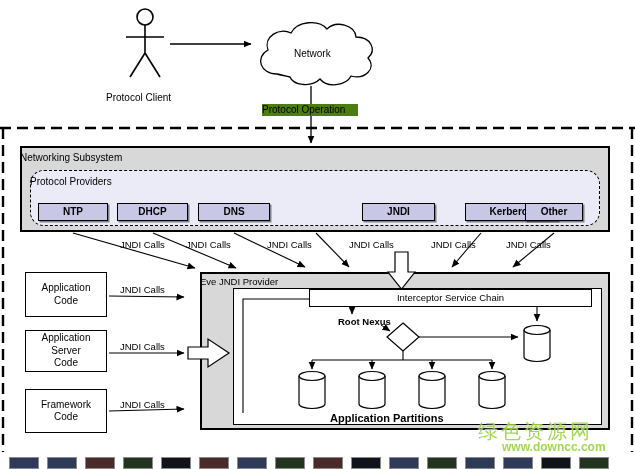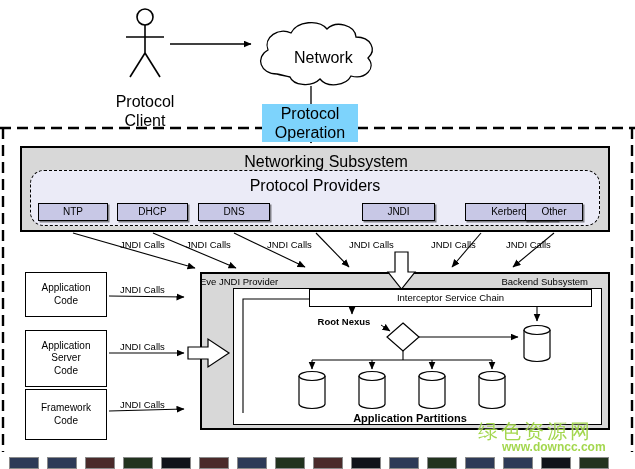--- a/index.html
+++ b/index.html
@@ -1,26 +1,26 @@
 <!DOCTYPE html>
 <html><head>
 <meta charset="utf-8">
 <style>
   *{margin:0;padding:0;box-sizing:border-box}
   html,body{background:#fff}
   .canvas{position:relative;width:635px;height:469px;background:#fff;overflow:hidden;
           font-family:"Liberation Sans",sans-serif;color:#000}
-  .lbl{position:absolute;font-size:16px;color:#000;line-height:1.2}
-  .center{text-align:center}
+  .lbl{position:absolute;font-size:10px;color:#000;line-height:1.2}
+  .center{}
   .panel{position:absolute;background:#d8d8d8;border:2px solid #000}
   .inner-white{position:absolute;background:#fff;border:1px solid #000}
   .prov-container{position:absolute;left:30px;top:170px;width:570px;height:56px;
                   background:#ebebf7;border:1px dashed #000;border-radius:14px}
   .provider{position:absolute;top:203px;height:18px;background:#c8c8e6;border:1px solid #000;
-            font-weight:normal;font-size:10px;text-align:center;line-height:16px;
+            font-weight:bold;font-size:10px;text-align:center;line-height:16px;
             box-shadow:1.5px 1.5px 0 rgba(0,0,0,.45)}
   .leftbox{position:absolute;left:25px;width:82px;background:#fff;border:1px solid #000;
            display:flex;align-items:center;justify-content:center;text-align:center;
            font-size:10px;line-height:1.25;padding:0 24px}
   .jndi{position:absolute;font-size:9.5px;width:56px;white-space:nowrap}
   .chainbox{position:absolute;left:309px;top:289px;width:283px;height:18px;background:#fff;
             border:1px solid #000;font-size:9.5px;text-align:center;line-height:16px}
   .syslbl{position:absolute;left:503px;top:364px;width:68px;text-align:center;
           font-weight:bold;font-size:9px;line-height:11px;white-space:pre-line}
   .wm1{position:absolute;left:478px;top:418px;font-size:20px;font-weight:normal;
@@ -47,22 +47,22 @@
   <div class="provider" style="left:198px;width:72px">DNS</div>
   <div class="provider" style="left:362px;width:73px">JNDI</div>
   <div class="provider" style="left:465px;width:93px">Kerberos</div>
   <div class="provider" style="left:525px;width:58px">Other</div>
 
   <div class="panel" style="left:200px;top:272px;width:410px;height:158px"></div>
   <div class="inner-white" style="left:233px;top:288px;width:369px;height:137px"></div>
   <div class="chainbox">Interceptor Service Chain</div>
 
   <div class="leftbox" style="top:272px;height:45px">Application Code</div>
-  <div class="leftbox" style="top:330px;height:57px">Application Server Code</div>
-  <div class="leftbox" style="top:389px;height:51px">Framework Code</div>
+  <div class="leftbox" style="top:330px;height:42px">Application Server Code</div>
+  <div class="leftbox" style="top:389px;height:44px">Framework Code</div>
 
   <svg width="635" height="469" viewBox="0 0 635 469">
     <defs>
       <marker id="arr" markerWidth="9" markerHeight="8" refX="7.5" refY="3.5" orient="auto" markerUnits="userSpaceOnUse">
         <path d="M0,0 L8,3.5 L0,7 Z" fill="#000"></path>
       </marker>
     </defs>
 
     <g stroke="#000" stroke-width="1.6" fill="none">
       <circle cx="145" cy="17" r="8"></circle>
@@ -131,40 +131,39 @@
         <ellipse cx="492" cy="376" rx="13" ry="4.5"></ellipse>
     </g>
     <g fill="#fff" stroke="#000" stroke-width="1.2">
       <path d="M524,330 L524,357 A13,4.5 0 0 0 550,357 L550,330"></path>
         <ellipse cx="537" cy="330" rx="13" ry="4.5"></ellipse>
     </g>
   </svg>
 
   <div class="lbl center" style="left:106px;top:92px;width:78px">Protocol Client</div>
   <div class="lbl" style="left:294px;top:48px">Network</div>
-  <div class="lbl center" style="left:262px;top:104px;width:96px;background:#7dd3fc">Protocol Operation</div>
+  <div class="lbl center" style="left:262px;top:104px;width:96px;background:#4d7c0f">Protocol Operation</div>
 
   <div class="lbl center" style="left:20px;top:152px;width:612px">Networking Subsystem</div>
   <div class="lbl center" style="left:30px;top:176px;width:570px">Protocol Providers</div>
 
   <div class="jndi" style="left:120px;top:239px">JNDI Calls</div>
   <div class="jndi" style="left:186px;top:239px">JNDI Calls</div>
   <div class="jndi" style="left:267px;top:239px">JNDI Calls</div>
   <div class="jndi" style="left:349px;top:239px">JNDI Calls</div>
   <div class="jndi" style="left:431px;top:239px">JNDI Calls</div>
   <div class="jndi" style="left:506px;top:239px">JNDI Calls</div>
 
   <div class="jndi" style="left:120px;top:284px">JNDI Calls</div>
   <div class="jndi" style="left:120px;top:341px">JNDI Calls</div>
   <div class="jndi" style="left:120px;top:399px">JNDI Calls</div>
 
   <div class="lbl" style="left:200px;top:276px;font-size:9.5px">Eve JNDI Provider</div>
-  <div class="lbl" style="left:432px;top:276px;width:156px;text-align:right;font-size:9.5px">Backend Subsystem</div>
 
-  <div class="lbl center" style="left:313px;top:316px;width:62px;font-size:9.5px;font-weight:bold">Root Nexus</div>
+  <div class="lbl center" style="left:338px;top:316px;width:62px;font-size:9.5px;font-weight:bold">Root Nexus</div>
 
 
   <div class="lbl center" style="left:330px;top:412px;width:160px;font-size:11px;font-weight:bold">Application Partitions</div>
 
   <div class="wm1">绿色资源网</div>
   <div class="wm2">www.downcc.com</div>
 
   <div class="thumbs">
     <div class="thumb"></div>
     <div class="thumb"></div>

